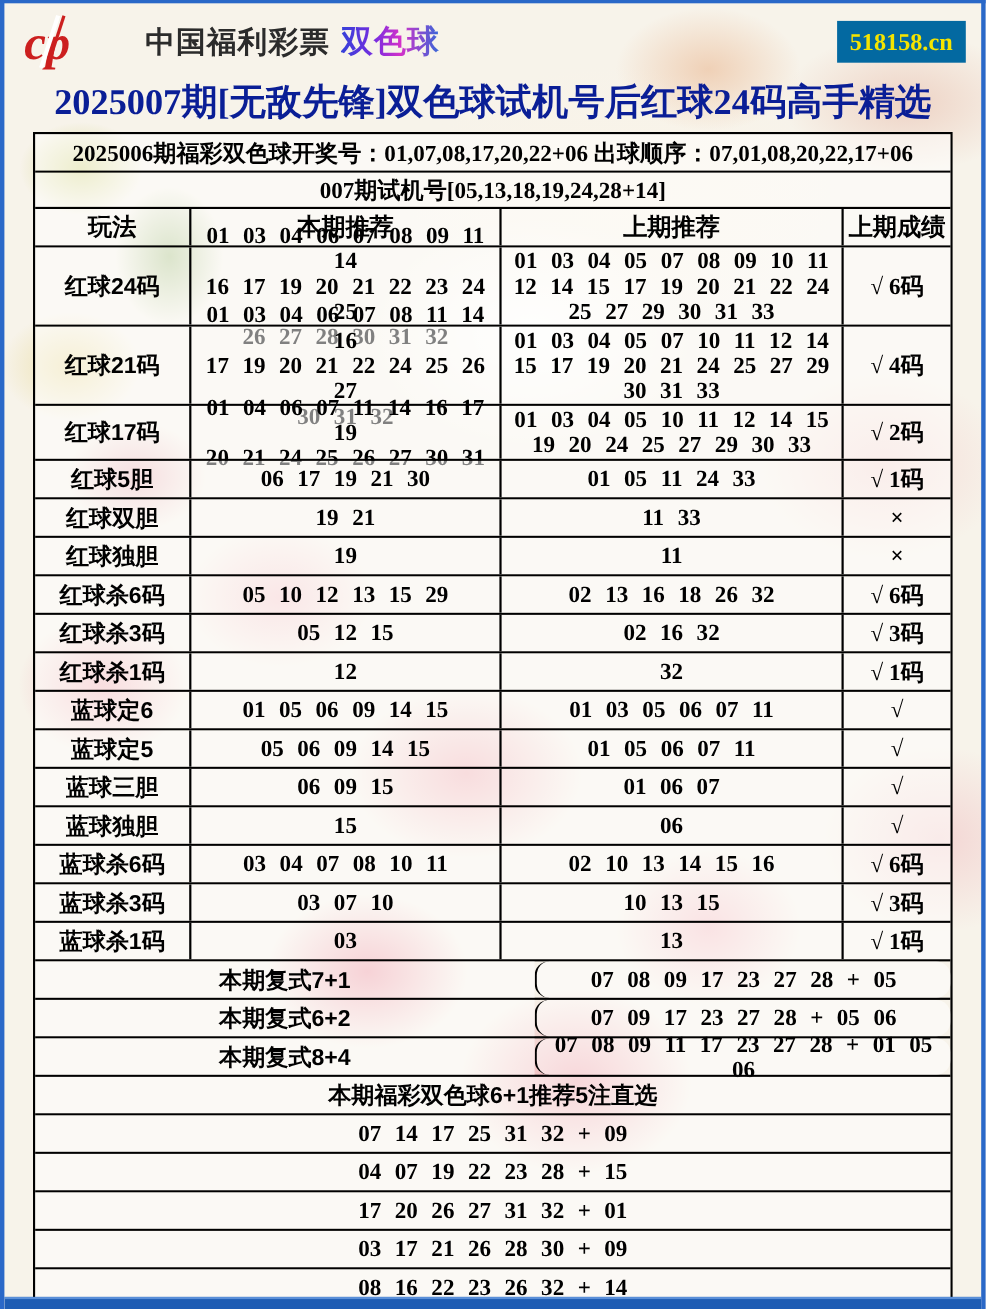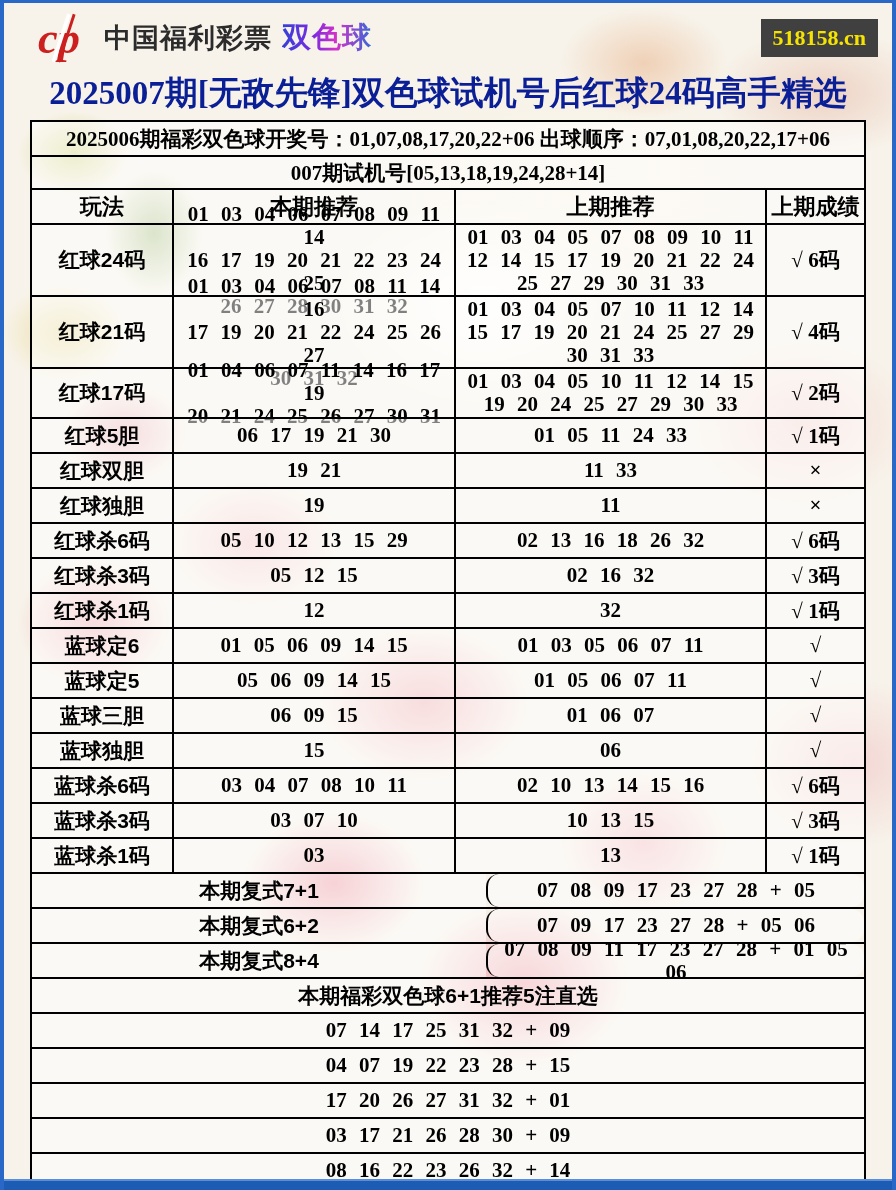--- a/index.html
+++ b/index.html
@@ -26,35 +26,35 @@
       radial-gradient(150px 110px at 420px 700px,rgba(231,100,120,0.40), rgba(231,100,120,0) 70%),
       radial-gradient(130px 100px at 330px 880px,rgba(226,70,100,0.45),  rgba(226,70,100,0) 70%),
       radial-gradient(150px 120px at 520px 980px,rgba(230,90,115,0.45),  rgba(230,90,115,0) 70%),
       radial-gradient(120px 100px at 640px 840px,rgba(238,130,150,0.40), rgba(238,130,150,0) 70%),
       radial-gradient(160px 120px at 800px 420px,rgba(242,190,190,0.45), rgba(242,190,190,0) 70%),
       radial-gradient(150px 120px at 850px 760px,rgba(236,160,170,0.35), rgba(236,160,170,0) 70%),
       radial-gradient(200px 140px at 480px 300px,rgba(255,255,255,0.85), rgba(255,255,255,0) 75%),
       radial-gradient(250px 160px at 560px 180px,rgba(250,244,232,0.9),  rgba(250,244,232,0) 80%);
   }
 
-  .topbar { position:relative; height:64px; display:flex; align-items:center; justify-content:space-between; padding:6px 14px 0 32px; }
+  .topbar { position:relative; height:64px; display:flex; align-items:center; justify-content:space-between; padding:6px 14px 0 16px; }
   .logo-group { display:flex; align-items:center; gap:10px; }
   .logo-mark { width:58px; height:54px; }
-  .brand { font-size:27px; font-weight:bold; color:#2b2b2b; letter-spacing:1px; }
+  .brand { font-size:27px; font-weight:bold; color:#2b2b2b; letter-spacing:1px;margin-left:44px; }
   .product {
     font-size:29px; font-weight:bold; letter-spacing:1px; color:#a03ad0;
   }
   @supports ((-webkit-background-clip: text)) {
     .product {
       background:linear-gradient(90deg,#3440d8 0%,#7a2be0 35%,#d431c9 60%,#3468d8 100%);
       -webkit-background-clip:text; background-clip:text; color:transparent;
     }
   }
   .badge {
-    background:#404040; color:#f5e400; font-family:"Liberation Serif","DejaVu Serif",serif;
+    background:#0369a1; color:#f5e400; font-family:"Liberation Serif","DejaVu Serif",serif;
     font-weight:bold; font-size:22px; padding:5px 12px; line-height:28px; text-decoration:none;
   }
 
   .page-title {
     position:relative; text-align:center; margin-top:4px;
     font-family:"Liberation Serif","DejaVu Serif",serif;
     font-size:33px; font-weight:bold; color:#0a1e96; white-space:nowrap;
   }
 
   .tbl { position:relative; width:836px; margin:4px auto 0 auto; border:2px solid #000; }

